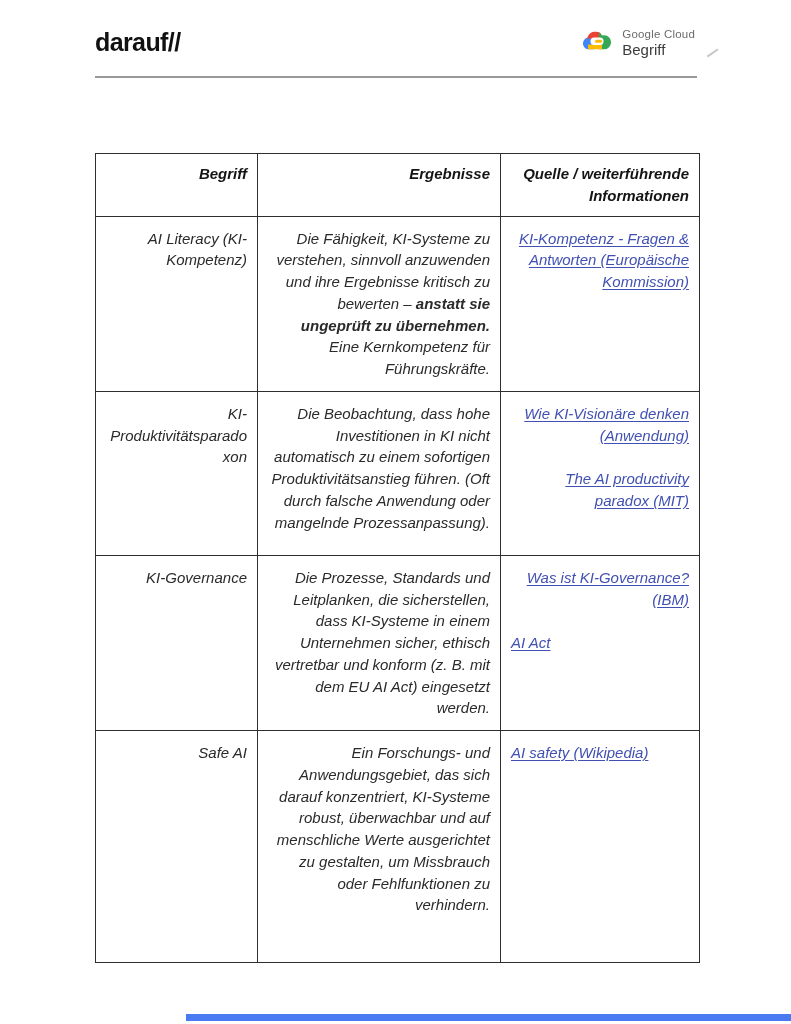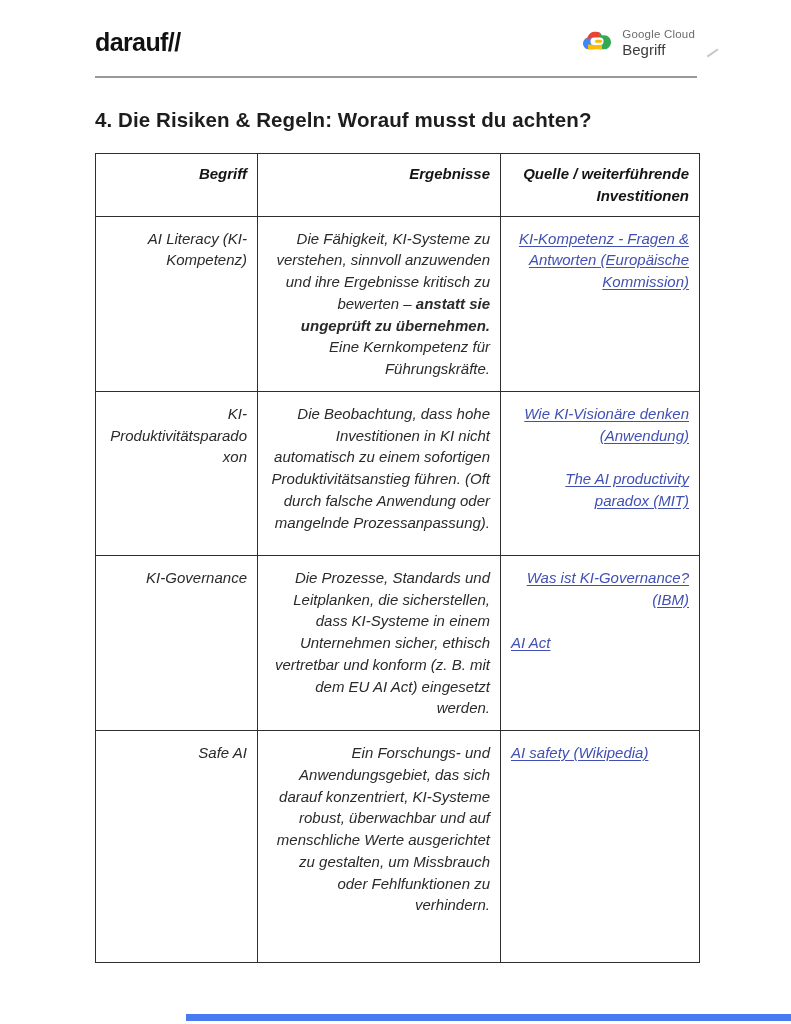--- a/index.html
+++ b/index.html
@@ -108,33 +108,32 @@
     </span>
     <div class="badge-text">
       <div class="badge-l1">Google Cloud</div>
       <div class="badge-l2">Begriff</div>
     </div>
   </div>
 
   <div class="divider"></div>
   <div class="stray-mark"></div>
 
-  <h1 class="title">4. Die Risiken &amp; Regeln: Worauf musst du achten?</h1>
 
   <table>
     <colgroup>
         <col class="c1">
         <col class="c2">
         <col class="c3">
       </colgroup>
     <thead>
       <tr>
         <th>Begriff</th>
         <th>Ergebnisse</th>
-        <th>Quelle / weiterführende Investitionen</th>
+        <th>Quelle / weiterführende Informationen</th>
       </tr>
     </thead>
     <tbody>
     <tr>
       <td>AI Literacy (KI-Kompetenz)</td>
       <td><span>Die Fähigkeit, KI-Systeme zu verstehen, sinnvoll anzuwenden und ihre Ergebnisse kritisch zu bewerten – </span><b>anstatt sie ungeprüft zu übernehmen.</b><span> Eine Kernkompetenz für Führungskräfte.</span></td>
       <td>
             <a class="cell-link" href="#">KI-Kompetenz - Fragen &amp; Antworten (Europäische Kommission)</a>
           </td>
     </tr>

